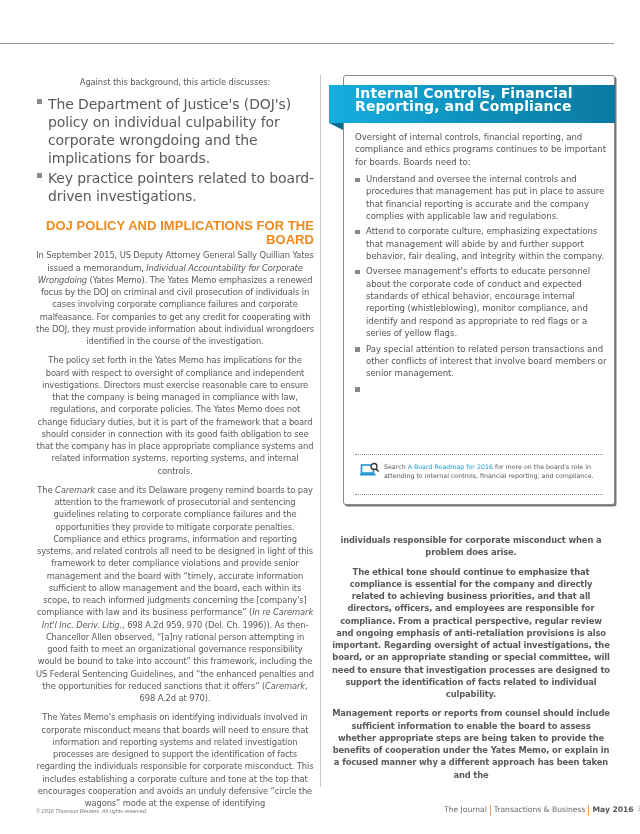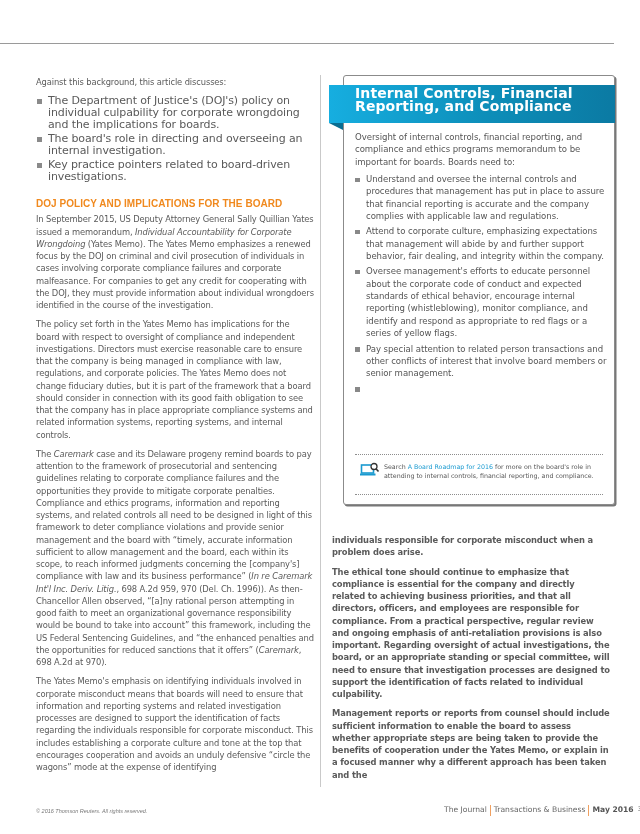--- a/index.html
+++ b/index.html
@@ -6,28 +6,28 @@
     html, body { width: 640px; height: 834px; background: #ffffff; overflow: hidden; }
     body { position: relative; font-family: "DejaVu Sans", sans-serif; color: #555; }
 
     .top-rule { position: absolute; left: 0; top: 43px; width: 614px; height: 1px; background: #9a9a9a; }
 
     .col-divider { position: absolute; left: 320px; top: 75px; width: 1px; height: 712px; background: #c9c9c9; }
 
     .col-left { position: absolute; left: 36px; top: 76px; width: 278px; }
     .col-right-bottom { position: absolute; left: 332px; top: 534px; width: 278px; font-weight: bold; }
 
-    .para { font-size: 8.35px; line-height: 12.25px; color: #5a5a5a; letter-spacing: -0.12px; margin-bottom: 7px; }
+    .para { font-size: 8.35px; line-height: 12.25px; color: #5a5a5a; letter-spacing: -0.12px; margin-bottom: 7px; text-align: center; }
     .para em { font-style: italic; }
 
     .bullets { list-style: none; margin-bottom: 12px; }
-    .bullets li { position: relative; padding-left: 12px; font-size: 11px; line-height: 12px; color: #5a5a5a; letter-spacing: -0.12px; margin-bottom: 2px; }
+    .bullets li { position: relative; padding-left: 12px; font-size: 14px; line-height: 18px; color: #5a5a5a; letter-spacing: -0.12px; margin-bottom: 2px; }
     .bullets li .sq { position: absolute; left: 1px; top: 4px; width: 5px; height: 5px; background: #8a8a8a; }
 
-    .heading { font-family: "Liberation Sans", sans-serif; font-weight: bold; font-size: 10px; line-height: 14px; color: #f0891e; margin: 14px 0 2px 0; letter-spacing: 0.05px; }
+    .heading { font-family: "Liberation Sans", sans-serif; font-weight: bold; font-size: 13px; line-height: 14px; color: #f0891e; margin: 14px 0 2px 0; letter-spacing: 0.05px; text-align: right; }
 
     
     .box { position: absolute; left: 343px; top: 75px; width: 272px; height: 430px; border: 1px solid #8b8b8b; border-radius: 3px; box-shadow: 1.5px 1.5px 0 #777; background: #fff; }
     .box-banner { position: absolute; left: 329px; top: 85px; width: 286px; height: 38px;
       background: linear-gradient(to right, #16aee0 0%, #0d8eb9 55%, #0b7aa3 100%); }
     .box-fold { position: absolute; left: 329px; top: 123px; width: 0; height: 0;
       border-top: 7px solid #0a6e92; border-left: 14px solid transparent; }
     .box-title { position: absolute; left: 355px; top: 87px; width: 250px; font-family: "DejaVu Sans", sans-serif; font-weight: bold; font-size: 14px; line-height: 12.6px; color: #ffffff; letter-spacing: 0.1px; }
 
     .box-body { position: absolute; left: 355px; top: 131px; width: 255px; }
@@ -49,39 +49,39 @@
 </head>
 <body>
 
 <div class="top-rule"></div>
 <div class="col-divider"></div>
 
 <div class="col-left">
   <p class="para">Against this background, this article discusses:</p>
   <ul class="bullets">
     <li><span class="sq"></span><span>The Department of Justice's (DOJ's) policy on individual culpability for corporate wrongdoing and the implications for boards.</span></li>
-    <li><span class="sq"></span><span>The board's role in directing and overseeing an internal investigation.</span></li>
+    <li><span class="sq"></span></li>
     <li><span class="sq"></span><span>Key practice pointers related to board-driven investigations.</span></li>
   </ul>
 
   <h2 class="heading">DOJ POLICY AND IMPLICATIONS FOR THE BOARD</h2>
 
   <p class="para"><span>In September 2015, US Deputy Attorney General Sally Quillian Yates issued a memorandum, </span><em>Individual Accountability for Corporate Wrongdoing</em><span> (Yates Memo). The Yates Memo emphasizes a renewed focus by the DOJ on criminal and civil prosecution of individuals in cases involving corporate compliance failures and corporate malfeasance. For companies to get any credit for cooperating with the DOJ, they must provide information about individual wrongdoers identified in the course of the investigation.</span></p>
   <p class="para">The policy set forth in the Yates Memo has implications for the board with respect to oversight of compliance and independent investigations. Directors must exercise reasonable care to ensure that the company is being managed in compliance with law, regulations, and corporate policies. The Yates Memo does not change fiduciary duties, but it is part of the framework that a board should consider in connection with its good faith obligation to see that the company has in place appropriate compliance systems and related information systems, reporting systems, and internal controls.</p>
   <p class="para"><span>The </span><em>Caremark</em><span> case and its Delaware progeny remind boards to pay attention to the framework of prosecutorial and sentencing guidelines relating to corporate compliance failures and the opportunities they provide to mitigate corporate penalties. Compliance and ethics programs, information and reporting systems, and related controls all need to be designed in light of this framework to deter compliance violations and provide senior management and the board with “timely, accurate information sufficient to allow management and the board, each within its scope, to reach informed judgments concerning the [company's] compliance with law and its business performance” (</span><em>In re Caremark Int'l Inc. Deriv. Litig.</em><span>, 698 A.2d 959, 970 (Del. Ch. 1996)). As then-Chancellor Allen observed, “[a]ny rational person attempting in good faith to meet an organizational governance responsibility would be bound to take into account” this framework, including the US Federal Sentencing Guidelines, and “the enhanced penalties and the opportunities for reduced sanctions that it offers” (</span><em>Caremark</em><span>, 698 A.2d at 970).</span></p>
   <p class="para">The Yates Memo's emphasis on identifying individuals involved in corporate misconduct means that boards will need to ensure that information and reporting systems and related investigation processes are designed to support the identification of facts regarding the individuals responsible for corporate misconduct. This includes establishing a corporate culture and tone at the top that encourages cooperation and avoids an unduly defensive “circle the wagons” mode at the expense of identifying</p>
 </div>
 
 <div class="box"></div>
 <div class="box-banner"></div>
 <div class="box-fold"></div>
 <div class="box-title">Internal Controls, Financial Reporting, and Compliance</div>
 
 <div class="box-body">
-  <p class="intro">Oversight of internal controls, financial reporting, and compliance and ethics programs memorandum to be important for boards. Boards need to:</p>
+  <p class="intro">Oversight of internal controls, financial reporting, and compliance and ethics programs continues to be important for boards. Boards need to:</p>
   <ul class="bullets">
     <li><span class="sq"></span><span>Understand and oversee the internal controls and procedures that management has put in place to assure that financial reporting is accurate and the company complies with applicable law and regulations.</span></li>
     <li><span class="sq"></span><span>Attend to corporate culture, emphasizing expectations that management will abide by and further support behavior, fair dealing, and integrity within the company.</span></li>
     <li><span class="sq"></span><span>Oversee management's efforts to educate personnel about the corporate code of conduct and expected standards of ethical behavior, encourage internal reporting (whistleblowing), monitor compliance, and identify and respond as appropriate to red flags or a series of yellow flags.</span></li>
     <li><span class="sq"></span><span>Pay special attention to related person transactions and other conflicts of interest that involve board members or senior management.</span></li>
     <li><span class="sq"></span></li>
   </ul>
 </div>
 
 <div class="dotted" style="top:454px;"></div>

